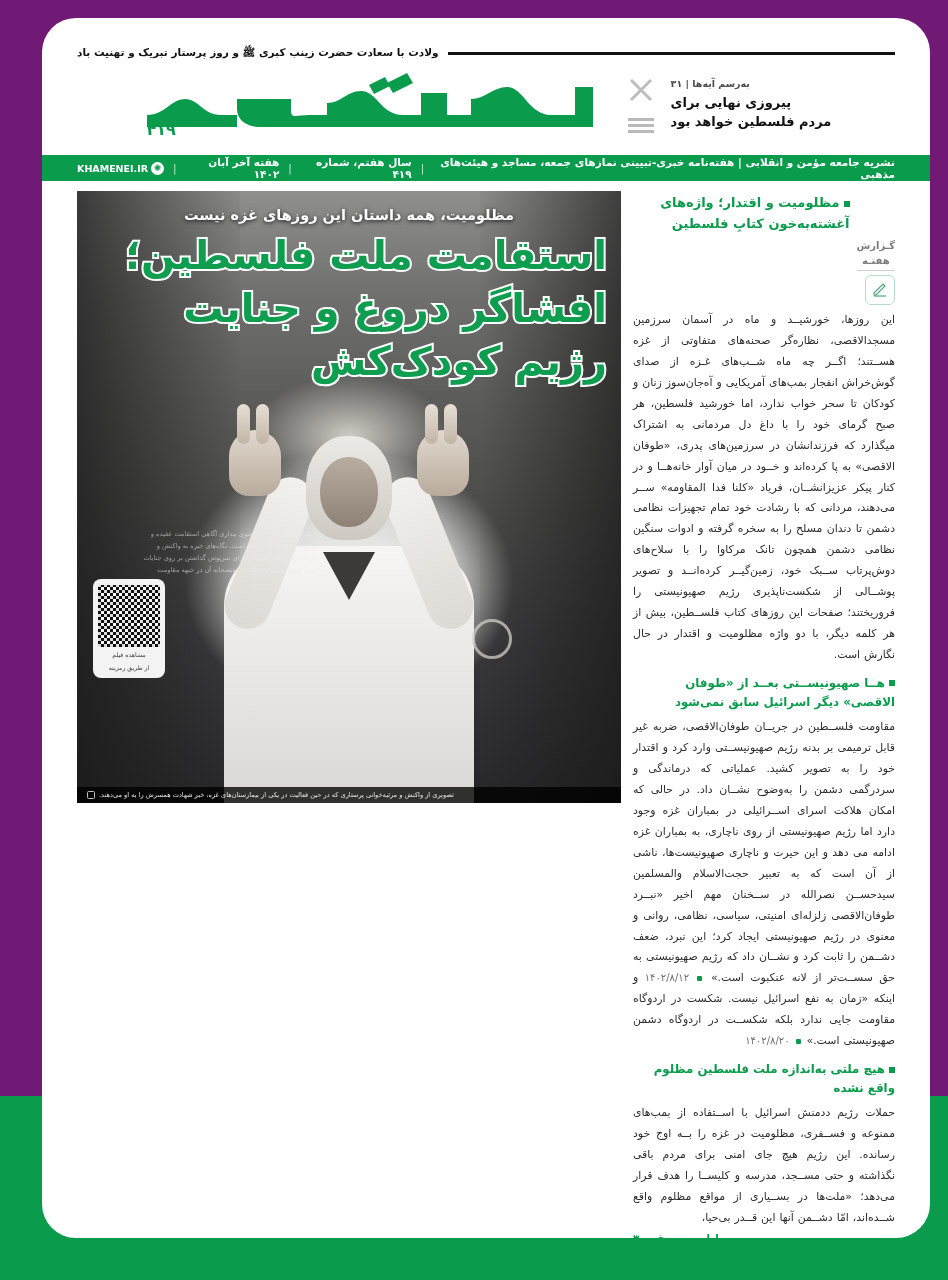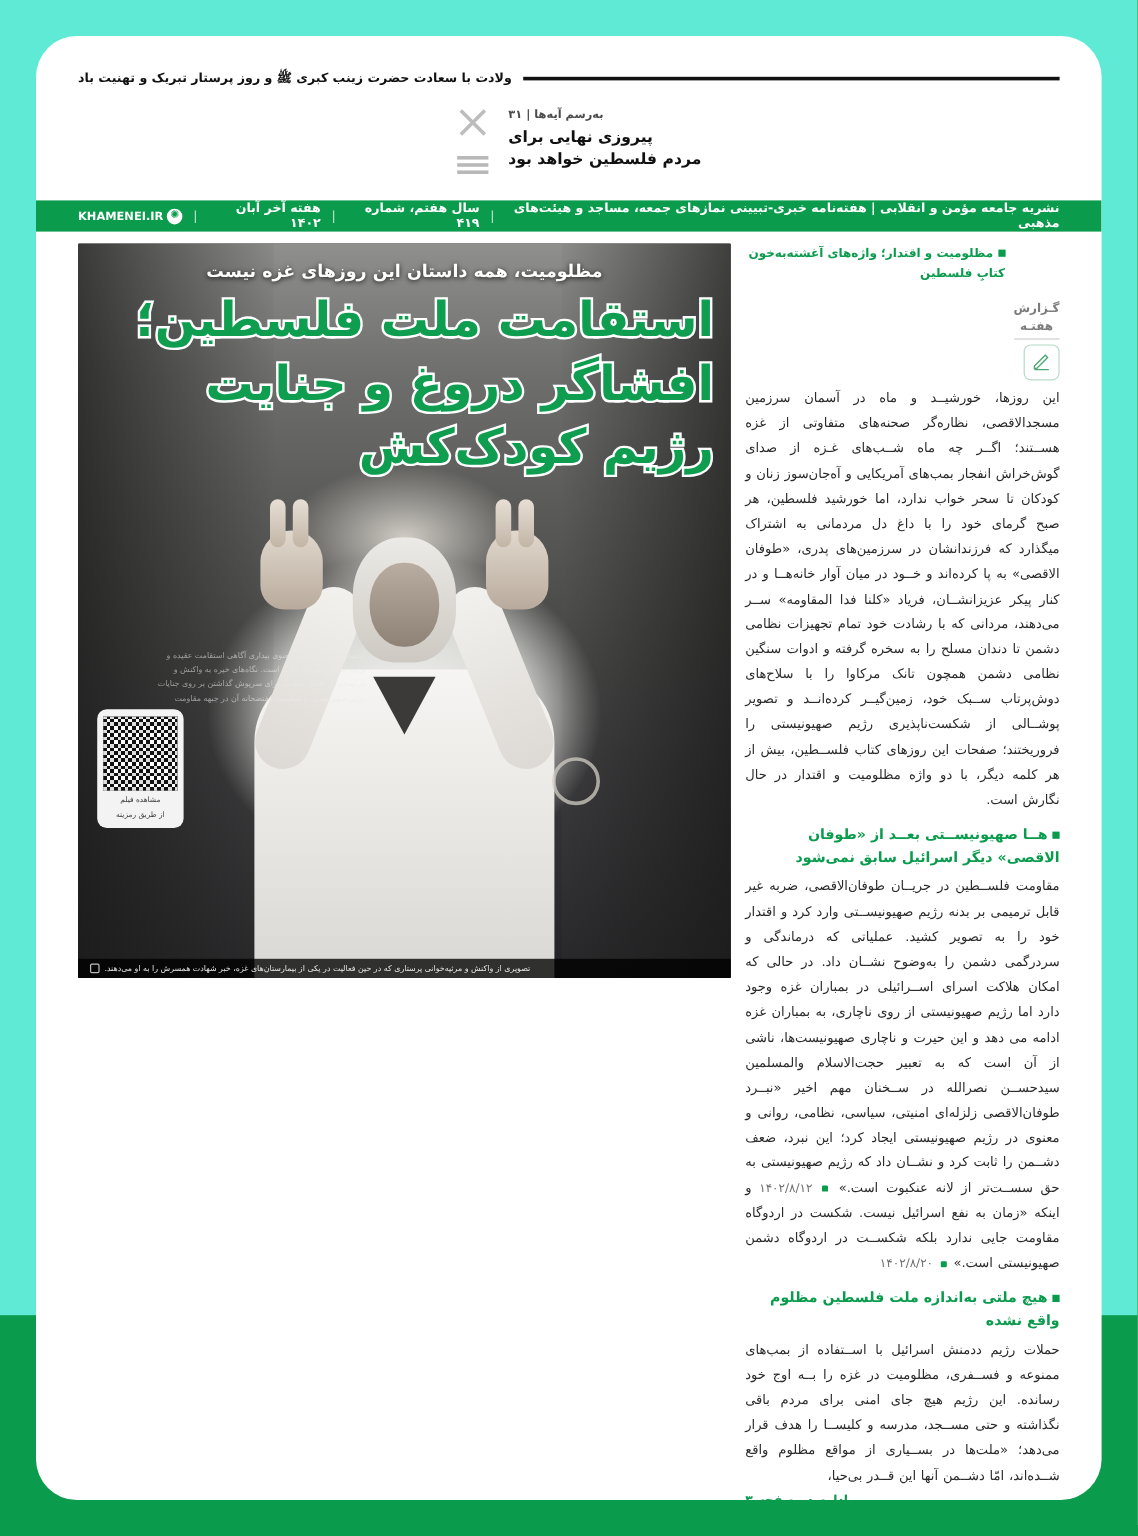--- a/index.html
+++ b/index.html
@@ -6,22 +6,22 @@
   * { box-sizing: border-box; margin:0; padding:0; }
   html, body {
     width: 948px; height: 1280px;
     font-family: "DejaVu Sans", "Liberation Sans", sans-serif;
     background: #0a9b4d;
     overflow: hidden;
   }
   #page {
     position: relative;
     width: 948px; height: 1096px;
-    background: #5eead4;
-    padding: 30px;
+    background: #701a75;
+    padding: 18px;
   }
   .sheet {
     position: relative;
     width: 888px; height: 1220px;
     background: #ffffff;
     border-radius: 34px;
     overflow: hidden;
     padding: 0;
   }
 
@@ -98,21 +98,21 @@
   }
   .report-tag .tag-text {
     font-size:10px; color:#7b7b7b; line-height:1.45; font-weight:700;
     border-bottom:1px solid #cfcfcf; padding-bottom:2px; margin-bottom:4px;margin-top:48px;
   }
   .tag-box {
     width:30px; height:30px; border:1px solid #b6dcc6; border-radius:6px;
     display:flex; align-items:center; justify-content:center;
   }
   .report-title {
-    flex:1 1 auto; color:#0a9b4d; font-weight:800; font-size:10px;
+    flex:1 1 auto; color:#0a9b4d; font-weight:800; font-size:13px;
     line-height:1.65; text-align:right; padding-top:1px;
   }
   .bullet-sq {
     display:inline-block; width:6px; height:6px; background:#0a9b4d;
     margin-left:4px; vertical-align:middle;
   }
   .body-text {
     font-size: 10.9px; line-height: 1.92; color:#2b2b2b;
     text-align: justify; text-align-last: right; margin-top:5px;
     direction:rtl; word-spacing: 0.5px;
@@ -278,20 +278,35 @@
         <svg class="mh-icon" viewBox="0 0 26 26">
           <path d="M3 3 L23 23 M23 3 L3 23" stroke="#bdbdbd" stroke-width="3" fill="none"></path>
         </svg>
         <div class="mh-bars">
           <span></span>
             <span></span>
             <span></span>
         </div>
       </div>
 
+      <div class="logo-wrap">
+        <svg width="470" height="72" viewBox="0 0 470 72">
+          <g fill="#0a9b4d">
+            <path d="M6 46 C24 46 30 30 44 30 C58 30 62 46 80 46 L96 46 L96 58 L6 58 Z"></path>
+            <path d="M96 30 L150 30 L150 42 C150 50 156 46 168 46 L186 46 L186 58 L120 58 C104 58 96 50 96 40 Z"></path>
+            <path d="M186 34 C200 34 206 22 220 22 C236 22 240 46 262 46 L280 46 L280 58 L186 58 Z"></path>
+            <path d="M280 24 L306 24 L306 46 L330 46 L330 58 L280 58 Z"></path>
+            <path d="M330 30 C344 30 352 18 366 18 C382 18 388 46 410 46 L452 46 L452 58 L330 58 Z"></path>
+            <path d="M434 18 L452 18 L452 46 L434 46 Z"></path>
+            <path d="M246 14 L266 4 L272 14 L252 24 Z"></path>
+            <path d="M228 16 L244 8 L249 17 L233 25 Z"></path>
+          </g>
+        </svg>
+        <span class="issue-no">۴۱۹</span>
+      </div>
     </div>
 
     <div class="infobar">
       <span>نشریه جامعه مؤمن و انقلابی | هفته‌نامه خبری-تبیینی نمازهای جمعه، مساجد و هیئت‌های مذهبی</span>
       <span class="sep">|</span>
       <span>سال هفتم، شماره ۴۱۹</span>
       <span class="sep">|</span>
       <span>هفته آخر آبان ۱۴۰۲</span>
       <span class="sep">|</span>
       <span class="brand">

